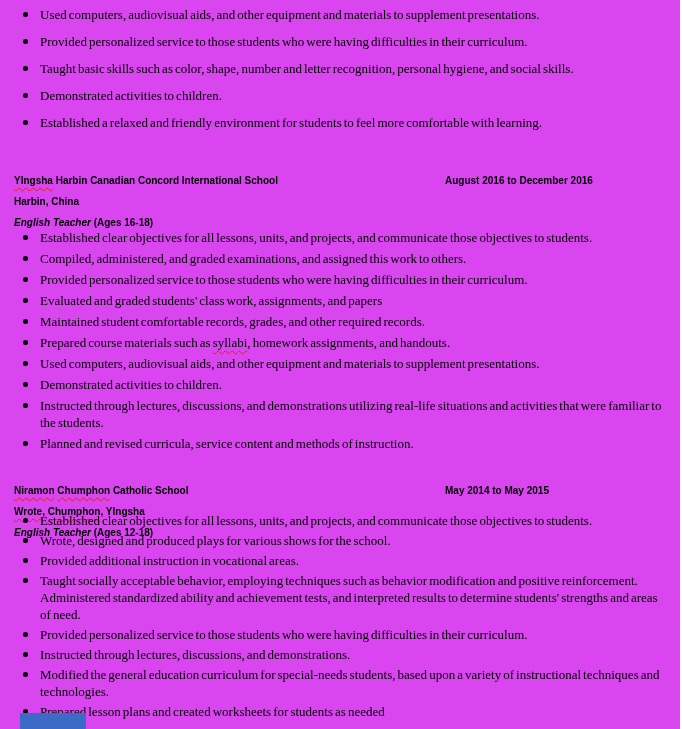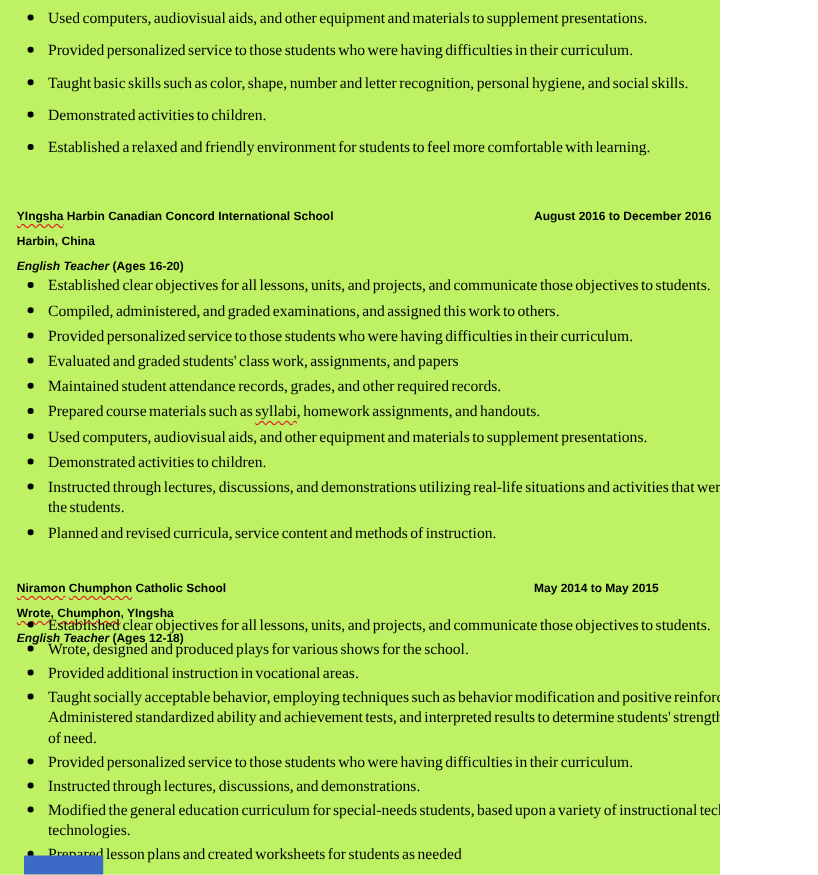--- a/index.html
+++ b/index.html
@@ -1,18 +1,18 @@
 <!DOCTYPE html>
 <html><head>
 <meta charset="utf-8">
 <style>
   html,body { margin:0; padding:0; background:#ffffff; }
   .doc {
-    position:relative; width:600px; height:729px; overflow:hidden;
-    background:#bef264; color:#000;
+    position:relative; width:680px; height:729px; overflow:hidden;
+    background:#d946ef; color:#000;
     font-family:"Liberation Serif", serif;
     text-decoration:underline;
   }
   
   ul.blist {
     list-style:none; margin:0; padding:0;
     position:absolute; left:22px; width:648px;
   }
   ul.blist li {
     position:relative; padding-left:18px;
@@ -61,28 +61,28 @@
   <ul id="list-intro" class="blist">
       <li><span>Used computers, audiovisual aids, and other equipment and materials to supplement presentations.</span></li>
       <li><span>Provided personalized service to those students who were having difficulties in their curriculum.</span></li>
       <li><span>Taught basic skills such as color, shape, number and letter recognition, personal hygiene, and social skills.</span></li>
       <li><span>Demonstrated activities to children.</span></li>
       <li><span>Established a relaxed and friendly environment for students to feel more comfortable with learning.</span></li>
     </ul>
   <div id="hdr-0" class="hdr">
       <div class="hline"><span><span class="sp">YIngsha</span><span> Harbin Canadian Concord International School</span></span><span class="date">August 2016 to December 2016</span></div>
       <div class="hline"><span>Harbin, China</span></div>
-      <div class="hline role"><em>English Teacher</em><span> (Ages 16-20)</span></div>
+      <div class="hline role"><em>English Teacher</em><span> (Ages 16-18)</span></div>
     </div>
   <ul id="list-0" class="blist">
       <li><span>Established clear objectives for all lessons, units, and projects, and communicate those objectives to students.</span></li>
       <li><span>Compiled, administered, and graded examinations, and assigned this work to others.</span></li>
       <li><span>Provided personalized service to those students who were having difficulties in their curriculum.</span></li>
       <li><span>Evaluated and graded students' class work, assignments, and papers</span></li>
-      <li><span>Maintained student attendance records, grades, and other required records.</span></li>
+      <li><span>Maintained student comfortable records, grades, and other required records.</span></li>
       <li><span>Prepared course materials such as </span><span class="sp">syllabi</span><span>, homework assignments, and handouts.</span></li>
       <li><span>Used computers, audiovisual aids, and other equipment and materials to supplement presentations.</span></li>
       <li><span>Demonstrated activities to children.</span></li>
       <li><span>Instructed through lectures, discussions, and demonstrations utilizing real-life situations and activities that were familiar to the students.</span></li>
       <li><span>Planned and revised curricula, service content and methods of instruction.</span></li>
     </ul>
   <div id="hdr-1" class="hdr">
       <div class="hline"><span><span class="sp">Niramon</span><span> </span><span class="sp">Chumphon</span><span> Catholic School</span></span><span class="date">May 2014 to May 2015</span></div>
       <div class="hline"><span class="sp">Wrote</span><span>, </span><span class="sp">Chumphon</span><span>, YIngsha</span></div>
       <div class="hline role"><em>English Teacher</em><span> (Ages 12-18)</span></div>

